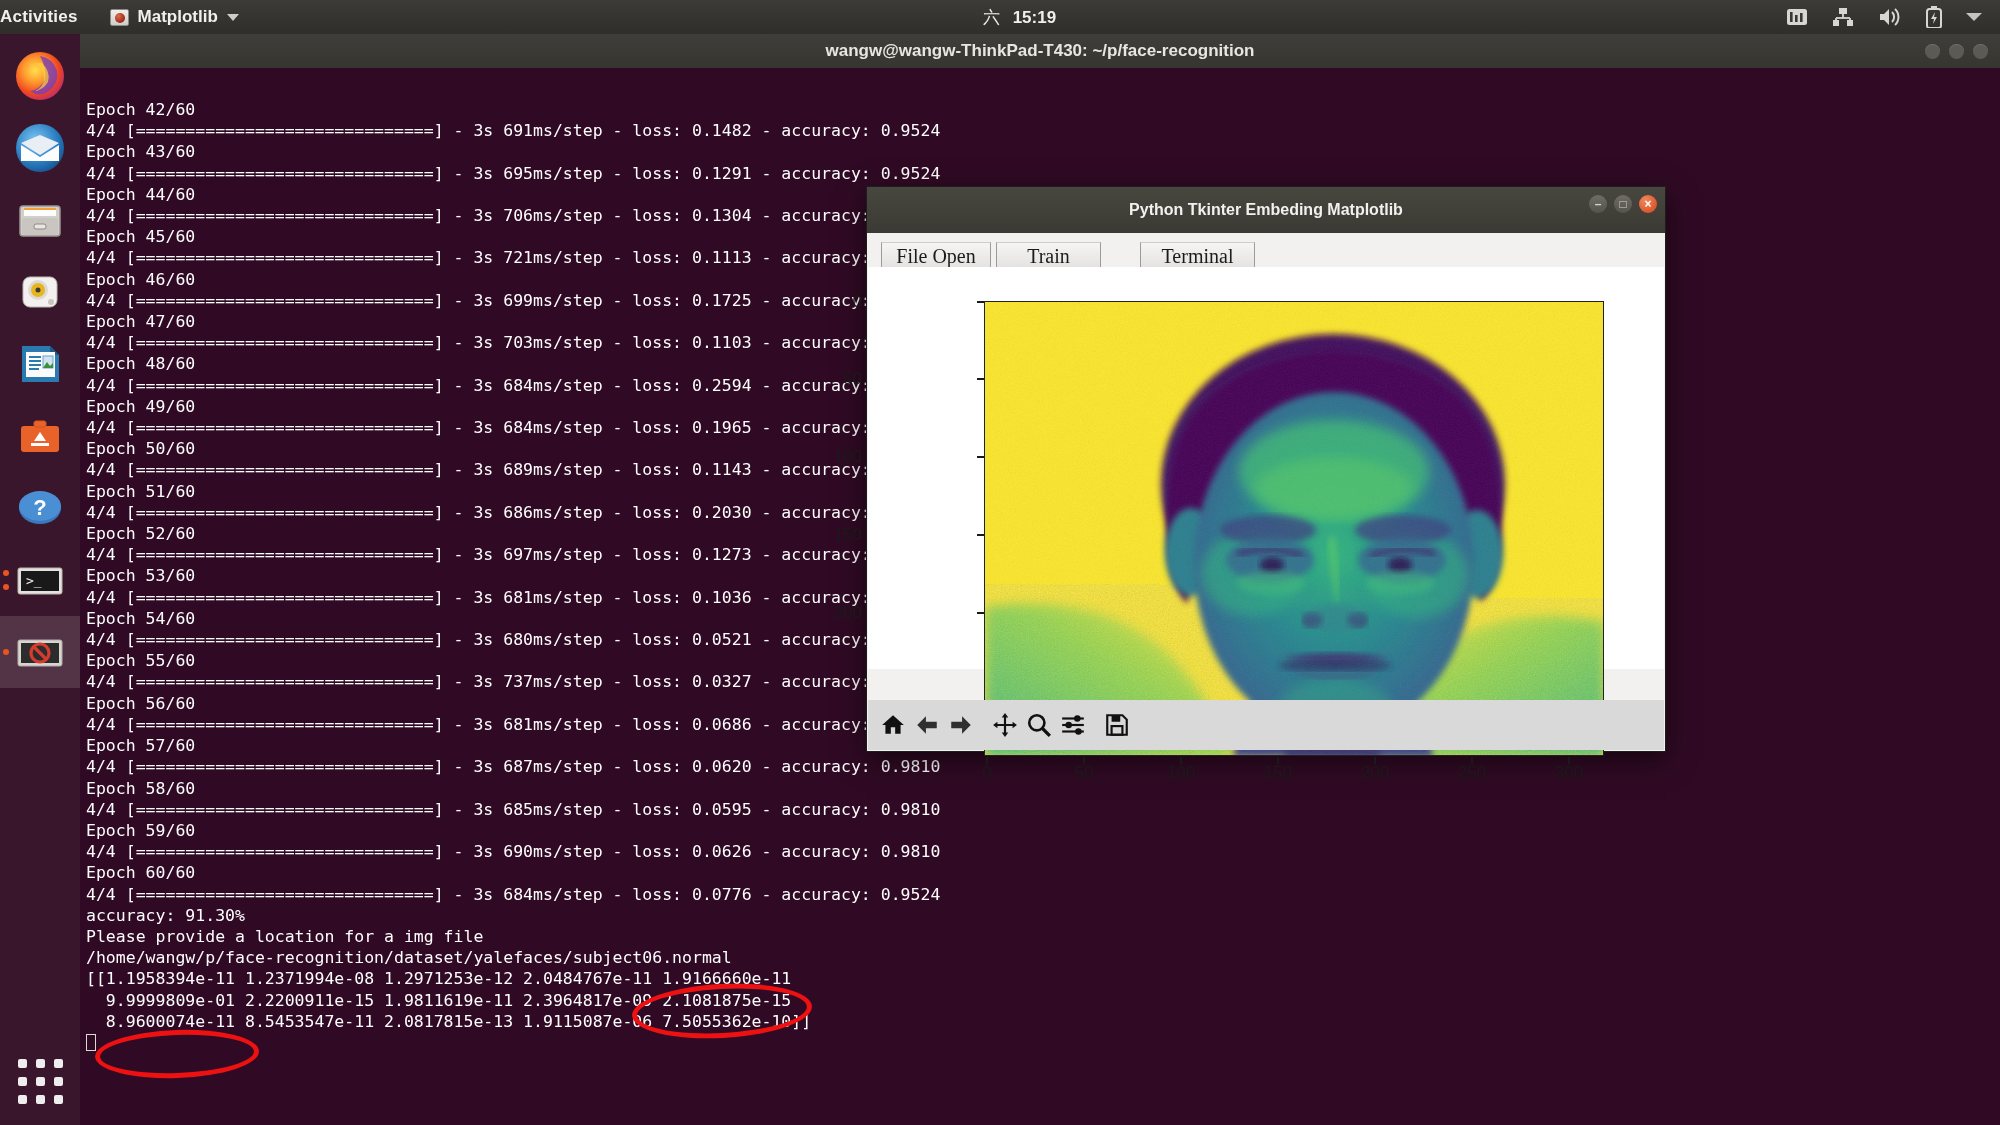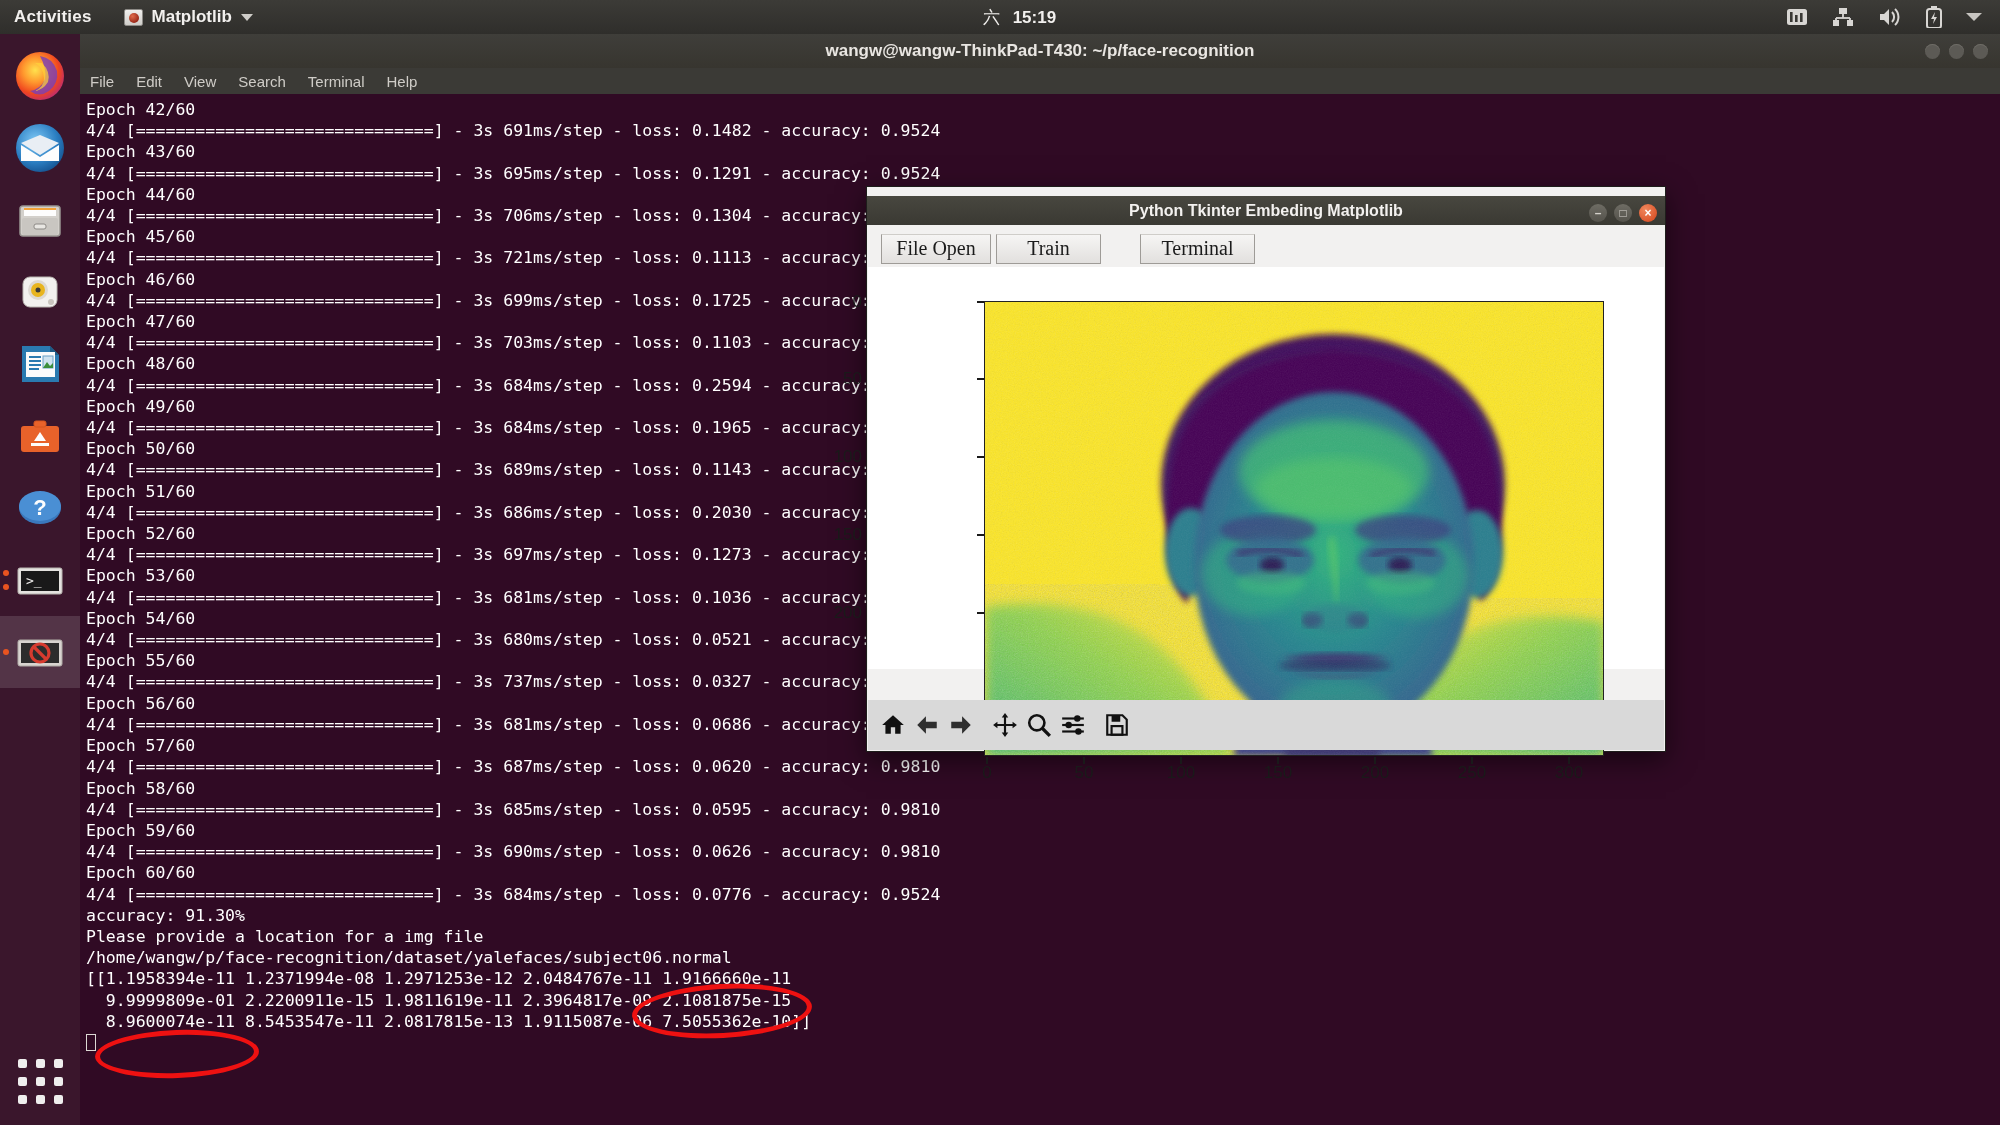--- a/index.html
+++ b/index.html
@@ -10,21 +10,21 @@
   }
   #screen { position:relative; width:2000px; height:1125px; background:#300a24; }
 
   
   #top-panel {
     position:absolute; top:0; left:0; width:2000px; height:34px;
     background:linear-gradient(to bottom,#3c3b37 0%,#2f2e2b 100%);
     color:#e8e6e3; display:flex; align-items:center;
     font-size:17px; font-weight:bold; z-index:60;
   }
-  #activities { margin-left:14px; letter-spacing:.2px; color:#f2f0ee; }
+  #activities { letter-spacing:.2px; color:#f2f0ee; }
   #app-menu { margin-left:32px; display:flex; align-items:center; gap:9px; color:#f2f0ee;}
   .app-icon-sq {
     width:19px; height:17px; border-radius:2px;
     background:linear-gradient(#f0efed,#cfcdc9);
     border:1px solid #8c8a86; position:relative;
     display:inline-block;
   }
   .app-icon-sq:after{
     content:""; position:absolute; left:4px; top:3px; width:10px; height:10px;
     border-radius:50%;
@@ -86,23 +86,23 @@
 
   
   #tk-window {
     position:absolute; left:866px; top:186px; width:800px; height:566px;
     z-index:30;
     box-shadow:0 8px 26px rgba(0,0,0,.55);
     background:#f2f1f0;
     border:1px solid #1e1d1b;
   }
   #tk-titlebar{
-    height:29px; background:linear-gradient(to bottom,#48473f,#3a3933);
+    height:46px; background:linear-gradient(to bottom,#48473f,#3a3933);
     display:flex;align-items:center;justify-content:center;position:relative;
-    color:#f3f1ef; font-size:16px; font-weight:bold;margin-top:9px;
+    color:#f3f1ef; font-size:16px; font-weight:bold;
   }
   #tk-winbtns{position:absolute;right:8px;top:0;height:33px;display:flex;align-items:center;gap:7px;}
   .tkbtn{width:18px;height:18px;border-radius:50%;display:flex;align-items:center;justify-content:center;
          font-size:12px;color:#3b3a35;font-weight:bold;line-height:1;}
   .tkbtn.min{background:linear-gradient(#6e6c64,#55534c);color:#d4d1cb;}
   .tkbtn.max{background:linear-gradient(#6e6c64,#55534c);color:#d4d1cb;}
   .tkbtn.close{background:radial-gradient(circle at 35% 30%,#f0875c,#d4441b);color:#fff;}
   #tk-toolbar{height:47px;background:#f2f1f0;display:flex;align-items:center;padding-left:14px;gap:3px;}
   .tkbutton{
     height:30px; background:linear-gradient(#f6f5f4,#e2e0de);
@@ -146,28 +146,20 @@
 <div id="screen">
 
   <div id="terminal-window">
     <div id="term-titlebar">
       <span>wangw@wangw-ThinkPad-T430: ~/p/face-recognition</span>
       <div id="term-winbtns">
         <span class="wbtn"></span>
         <span class="wbtn"></span>
         <span class="wbtn"></span>
       </div>
-    </div>
-    <div id="term-menubar">
-      <span>File</span>
-      <span>Edit</span>
-      <span>View</span>
-      <span>Search</span>
-      <span>Terminal</span>
-      <span>Help</span>
     </div>
     <div id="term-body"><div>Epoch 42/60</div><div>4/4 [==============================] - 3s 691ms/step - loss: 0.1482 - accuracy: 0.9524</div><div>Epoch 43/60</div><div>4/4 [==============================] - 3s 695ms/step - loss: 0.1291 - accuracy: 0.9524</div><div>Epoch 44/60</div><div>4/4 [==============================] - 3s 706ms/step - loss: 0.1304 - accuracy: 0.9619</div><div>Epoch 45/60</div><div>4/4 [==============================] - 3s 721ms/step - loss: 0.1113 - accuracy: 0.9714</div><div>Epoch 46/60</div><div>4/4 [==============================] - 3s 699ms/step - loss: 0.1725 - accuracy: 0.9524</div><div>Epoch 47/60</div><div>4/4 [==============================] - 3s 703ms/step - loss: 0.1103 - accuracy: 0.9714</div><div>Epoch 48/60</div><div>4/4 [==============================] - 3s 684ms/step - loss: 0.2594 - accuracy: 0.9333</div><div>Epoch 49/60</div><div>4/4 [==============================] - 3s 684ms/step - loss: 0.1965 - accuracy: 0.9429</div><div>Epoch 50/60</div><div>4/4 [==============================] - 3s 689ms/step - loss: 0.1143 - accuracy: 0.9619</div><div>Epoch 51/60</div><div>4/4 [==============================] - 3s 686ms/step - loss: 0.2030 - accuracy: 0.9429</div><div>Epoch 52/60</div><div>4/4 [==============================] - 3s 697ms/step - loss: 0.1273 - accuracy: 0.9619</div><div>Epoch 53/60</div><div>4/4 [==============================] - 3s 681ms/step - loss: 0.1036 - accuracy: 0.9714</div><div>Epoch 54/60</div><div>4/4 [==============================] - 3s 680ms/step - loss: 0.0521 - accuracy: 0.9810</div><div>Epoch 55/60</div><div>4/4 [==============================] - 3s 737ms/step - loss: 0.0327 - accuracy: 0.9905</div><div>Epoch 56/60</div><div>4/4 [==============================] - 3s 681ms/step - loss: 0.0686 - accuracy: 0.9810</div><div>Epoch 57/60</div><div>4/4 [==============================] - 3s 687ms/step - loss: 0.0620 - accuracy: 0.9810</div><div>Epoch 58/60</div><div>4/4 [==============================] - 3s 685ms/step - loss: 0.0595 - accuracy: 0.9810</div><div>Epoch 59/60</div><div>4/4 [==============================] - 3s 690ms/step - loss: 0.0626 - accuracy: 0.9810</div><div>Epoch 60/60</div><div>4/4 [==============================] - 3s 684ms/step - loss: 0.0776 - accuracy: 0.9524</div><div>accuracy: 91.30%</div><div>Please provide a location for a img file</div><div>/home/wangw/p/face-recognition/dataset/yalefaces/subject06.normal</div><div>[[1.1958394e-11 1.2371994e-08 1.2971253e-12 2.0484767e-11 1.9166660e-11</div><div>  9.9999809e-01 2.2200911e-15 1.9811619e-11 2.3964817e-09 2.1081875e-15</div><div>  8.9600074e-11 8.5453547e-11 2.0817815e-13 1.9115087e-06 7.5055362e-10]]</div><div><span class="cursor-blk"></span></div></div>
   </div>
 
   <div id="tk-window">
     <div id="tk-titlebar">
       <span>Python Tkinter Embeding Matplotlib</span>
       <div id="tk-winbtns">
         <span class="tkbtn min">–</span>
         <span class="tkbtn max">□</span>

